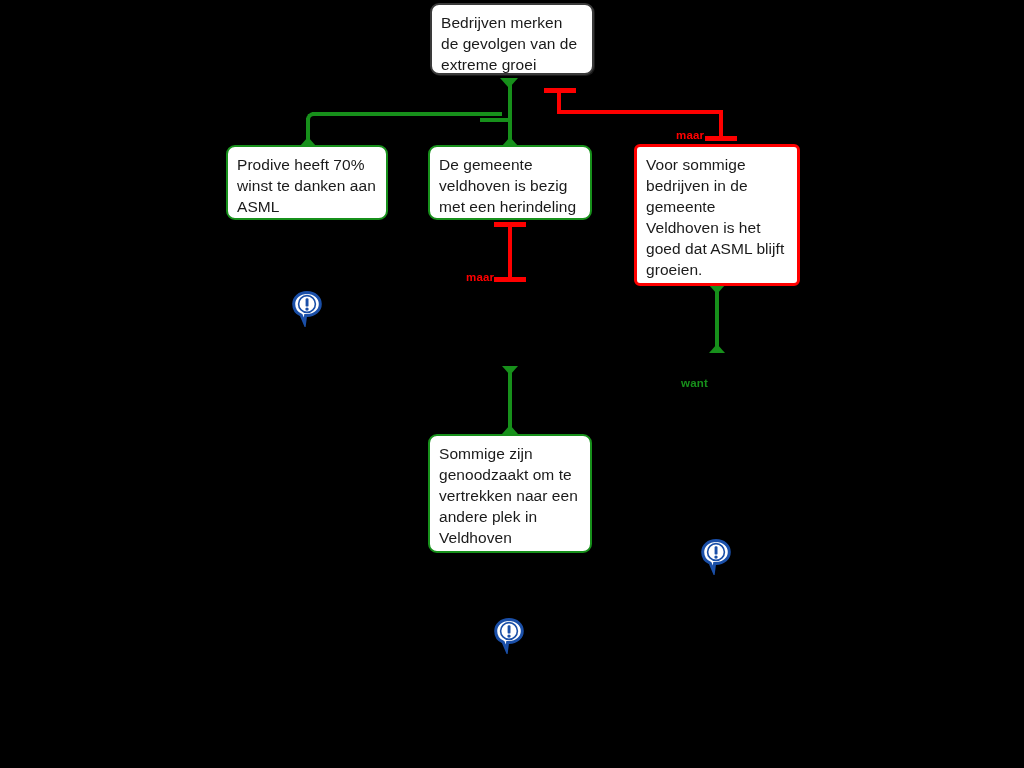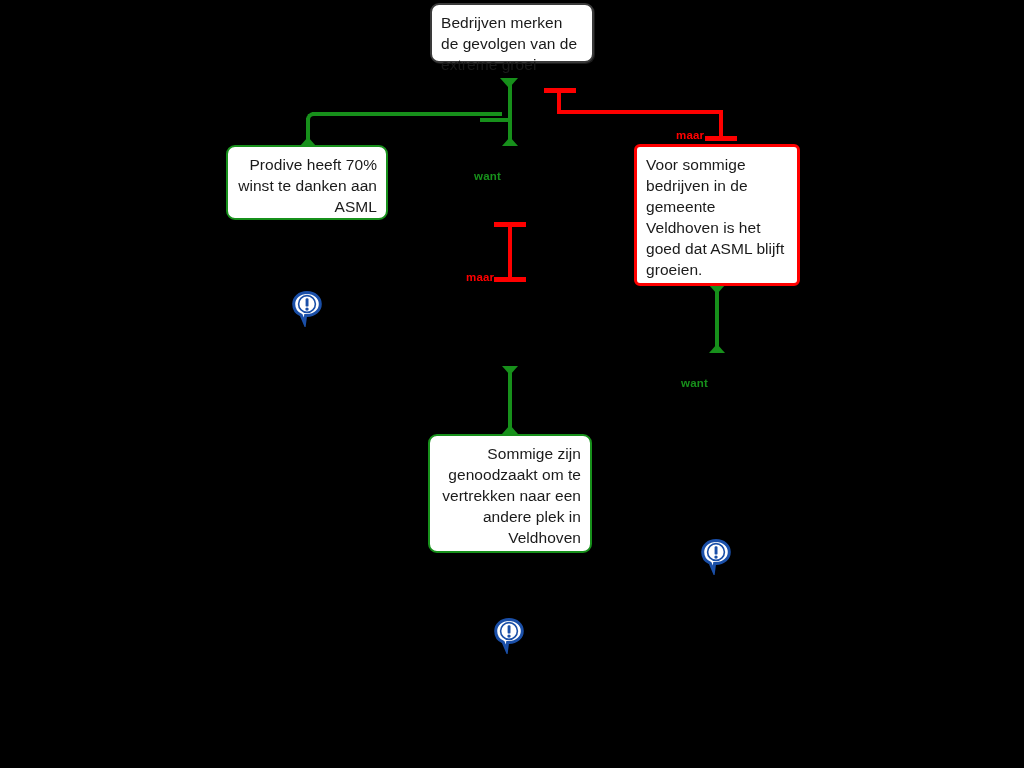--- a/index.html
+++ b/index.html
@@ -33,21 +33,20 @@
     letter-spacing: 0.05px;
   }
   .node.root {
     border: 2px solid #3a3a3a;
     border-radius: 9px;
     box-shadow: 1px 1px 0 rgba(255,255,255,0.10);
   }
   .node.reason {
     border: 2px solid #17901b;
     border-radius: 9px;
-    text-align: right;
   }
   .node.objection {
     border: 3px solid #ff0000;
     border-radius: 6px;
   }
 
   
   .conn {
     position: absolute;
     z-index: 2;
@@ -152,24 +151,25 @@
   <div class="conn v-green" style="left:508px; top:366px; width:4px; height:68px;"></div>
   <div class="flare down" style="left:502px; top:366px;"></div>
   <div class="flare up" style="left:502px; top:425px;"></div>
   <div class="edge-label want" style="left:474px; top:416px;">want</div>
 
   <div class="conn v-green" style="left:715px; top:285px; width:4px; height:68px;"></div>
   <div class="flare down" style="left:709px; top:285px;"></div>
   <div class="flare up" style="left:709px; top:344px;"></div>
   <div class="edge-label want" style="left:681px; top:336px;">want</div>
 
-  <div class="node root" style="left:430px; top:3px; width:164px; height:60px;">Bedrijven merken de gevolgen van de extreme groei</div>
+  <div class="node root" style="left:430px; top:3px; width:164px; height:72px;">Bedrijven merken de gevolgen van de extreme groei</div>
 
   <div class="node reason" style="left:226px; top:145px; width:162px; height:75px;">Prodive heeft 70% winst te danken aan ASML</div>
 
+  <div class="node reason" style="left:428px; top:145px; width:164px; height:75px;">De gemeente veldhoven is bezig met een herindeling</div>
 
   <div class="node objection" style="left:634px; top:144px; width:166px; height:142px;">Voor sommige bedrijven in de gemeente Veldhoven is het goed dat ASML blijft groeien.</div>
 
 
   <div class="node reason" style="left:428px; top:434px; width:164px; height:119px;">Sommige zijn genoodzaakt om te vertrekken naar een andere plek in Veldhoven</div>
 
 
   <div class="note-icon" style="left:292px; top:291px;">
     <svg width="30" height="36" viewBox="0 0 30 36" aria-hidden="true">
       <path d="M15 1.5 C22.6 1.5 28.3 6.4 28.3 13 C28.3 19.6 22.6 24.5 15 24.5

